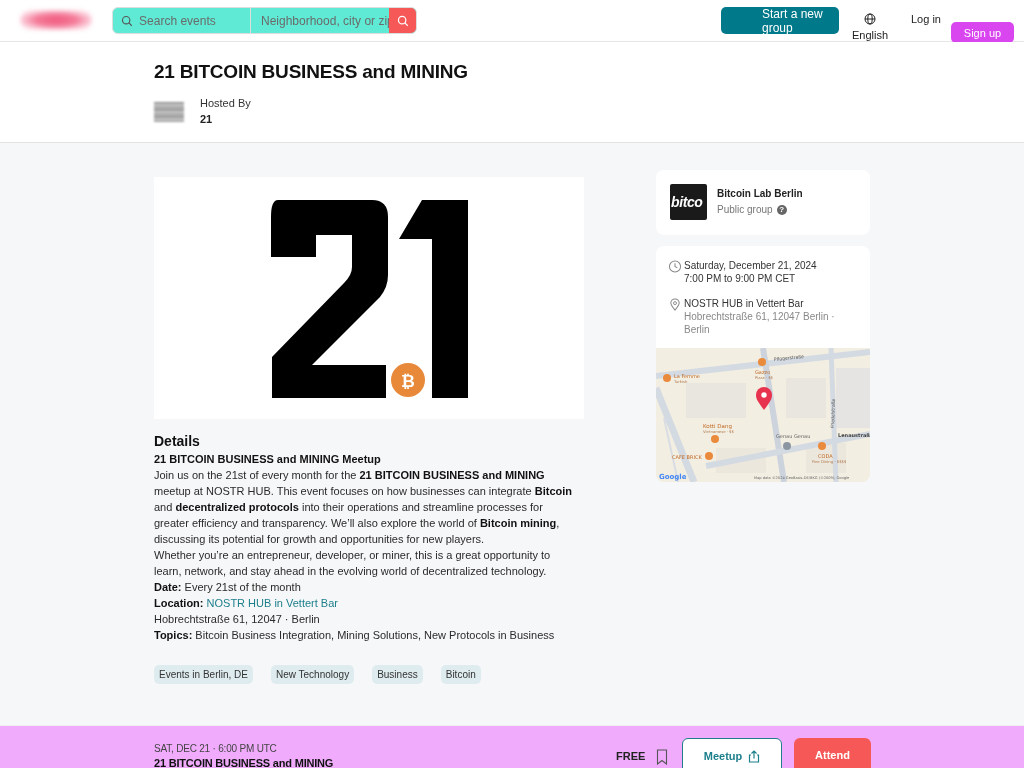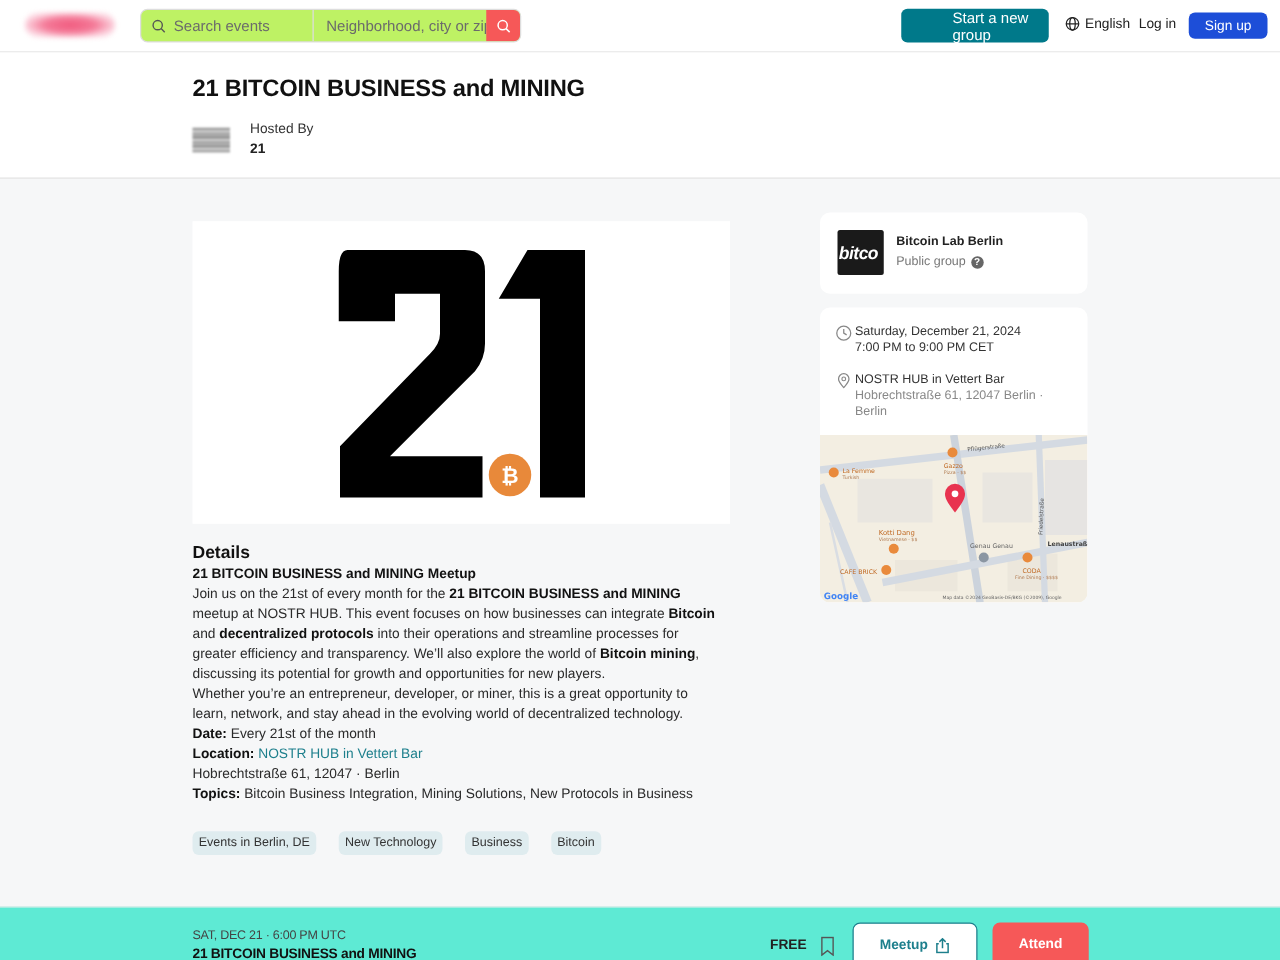--- a/index.html
+++ b/index.html
@@ -4,32 +4,32 @@
 <style>
   * { box-sizing: border-box; margin: 0; padding: 0; }
   html, body { width: 1024px; height: 768px; overflow: hidden; }
   body { font-family: "Liberation Sans", "DejaVu Sans", sans-serif; color: #212121; background: #f6f7f8; position: relative; }
 
   
   .topnav { position: absolute; left: 0; top: 0; width: 1024px; height: 42px; background: #fff; border-bottom: 1px solid #e6e6e6; }
   .logo { position: absolute; left: 20px; top: 10px; width: 72px; height: 20px; border-radius: 10px;
           background: radial-gradient(ellipse at 50% 50%, #f05a7e 0%, #f47a98 40%, rgba(246,140,170,0.4) 70%, rgba(255,255,255,0) 100%);
           filter: blur(2px); }
-  .search { position: absolute; left: 112px; top: 7px; height: 27px; width: 305px; border: 1px solid #ddd; border-radius: 6px; overflow: hidden; display: flex; background: #bef264; }
+  .search { position: absolute; left: 112px; top: 7px; height: 27px; width: 305px; border: 1px solid #ddd; border-radius: 6px; overflow: hidden; display: flex; background: #5eead4; }
   .search-events { width: 138px; height: 100%; display: flex; align-items: center; padding-left: 8px; border-right: 1px solid #ddd; }
   .search-events input, .search-loc input { border: none; outline: none; font-size: 12px; color: #555; font-family: "Liberation Sans", sans-serif; background: transparent; width: 100%; }
   .search-events input::placeholder, .search-loc input::placeholder { color: #6b6b6b; }
   .search-loc { flex: 1; display: flex; align-items: center; padding-left: 10px; }
   .search-btn { width: 27px; height: 100%; background: #f65858; display: flex; align-items: center; justify-content: center; }
   .mag { display: inline-block; }
 
   .btn-new-group { position: absolute; left: 721px; top: 7px; width: 118px; height: 27px; background: #00798a; color: #fff; border-radius: 5px; font-size: 12px; display: flex; align-items: center; justify-content: center; padding-left: 41px; }
-  .lang { position: absolute; left: 852px; top: 13px; display: flex; align-items: center; gap: 4px; font-size: 11px; color: #222; }
+  .lang { position: absolute; left: 852px; top: 13px; display: flex; align-items: center; gap: 4px; font-size: 11px; color: #222; flex-direction: column; }
   .login { position: absolute; left: 911px; top: 13px; font-size: 11px; color: #222; }
-  .btn-signup { position: absolute; left: 951px; top: 10px; width: 63px; height: 21px; background: #1d4ed8; color: #fff; border-radius: 5px; font-size: 11px; display: flex; align-items: center; justify-content: center; }
+  .btn-signup { position: absolute; left: 951px; top: 22px; width: 63px; height: 21px; background: #d946ef; color: #fff; border-radius: 5px; font-size: 11px; display: flex; align-items: center; justify-content: center; }
 
   
   .event-header { position: absolute; left: 0; top: 42px; width: 1024px; height: 101px; background: #fff; border-bottom: 1px solid #e2e2e2; }
   .event-title { position: absolute; left: 154px; top: 19px; font-size: 19px; font-weight: 700; letter-spacing: -0.2px; color: #111; }
   .host-avatar { position: absolute; left: 154px; top: 60px; width: 30px; height: 20px;
                  background: repeating-linear-gradient(180deg, #888 0px, #aaa 2px, #ddd 3px, #999 5px, #ccc 7px); filter: blur(1px); }
   .hosted-by { position: absolute; left: 200px; top: 55px; font-size: 11px; color: #333; }
   .host-name { position: absolute; left: 200px; top: 71px; font-size: 11px; font-weight: 700; color: #222; }
 
   
@@ -53,21 +53,21 @@
   .help { width: 10px; height: 10px; border-radius: 50%; background: #666; color: #fff; font-size: 8px; display: inline-flex; align-items: center; justify-content: center; font-weight: 700; }
 
   .info-card { position: absolute; left: 656px; top: 246px; width: 214px; height: 236px; background: #fff; border-radius: 8px; overflow: hidden; }
   .info-row { position: absolute; left: 12px; display: flex; gap: 2px; font-size: 10px; line-height: 13px; color: #333; }
   .info-row .ic { width: 14px; flex: 0 0 14px; padding-top: 1px; }
   .muted { color: #888; }
 
   .map { position: absolute; left: 0; top: 102px; width: 214px; height: 134px; background: #f4efe4; overflow: hidden; }
 
   
-  .bottom-bar { position: absolute; left: 0; top: 725px; width: 1024px; height: 43px; background: #5eead4; border-top: 1px solid #eee; }
+  .bottom-bar { position: absolute; left: 0; top: 725px; width: 1024px; height: 43px; background: #f0abfc; border-top: 1px solid #eee; }
   .bb-date { position: absolute; left: 154px; top: 17px; font-size: 10px; color: #444; letter-spacing: -0.2px; }
   .bb-title { position: absolute; left: 154px; top: 31px; font-size: 11px; font-weight: 700; color: #111; letter-spacing: -0.2px; }
   .bb-free { position: absolute; left: 616px; top: 24px; font-size: 11px; font-weight: 700; color: #222; }
   .bb-bookmark { position: absolute; left: 656px; top: 23px; }
   .bb-share { position: absolute; left: 682px; top: 12px; width: 100px; height: 36px; border: 1.5px solid #1d7f8c; border-radius: 6px; color: #1d7f8c; font-size: 11px; font-weight: 700; display: flex; align-items: flex-start; justify-content: center; gap: 6px; padding-top: 11px; background: #fff; }
   .bb-attend { position: absolute; left: 794px; top: 12px; width: 77px; height: 36px; background: #f65858; border-radius: 6px; color: #fff; font-size: 11px; font-weight: 700; display: flex; align-items: flex-start; justify-content: center; padding-top: 11px; }
 </style>
 </head>
 <body>
 

